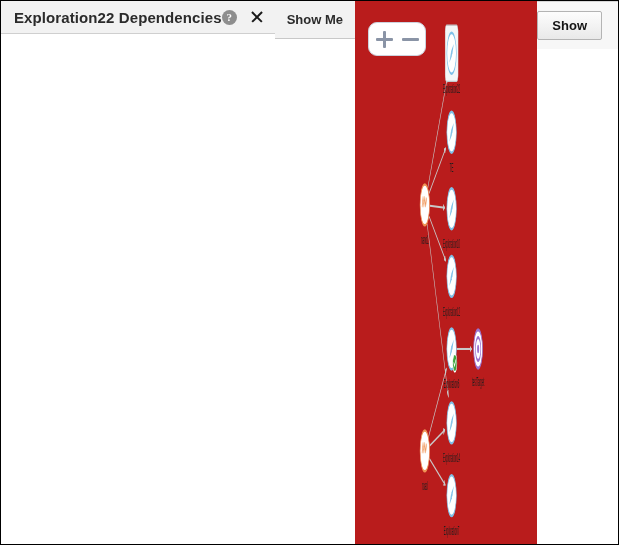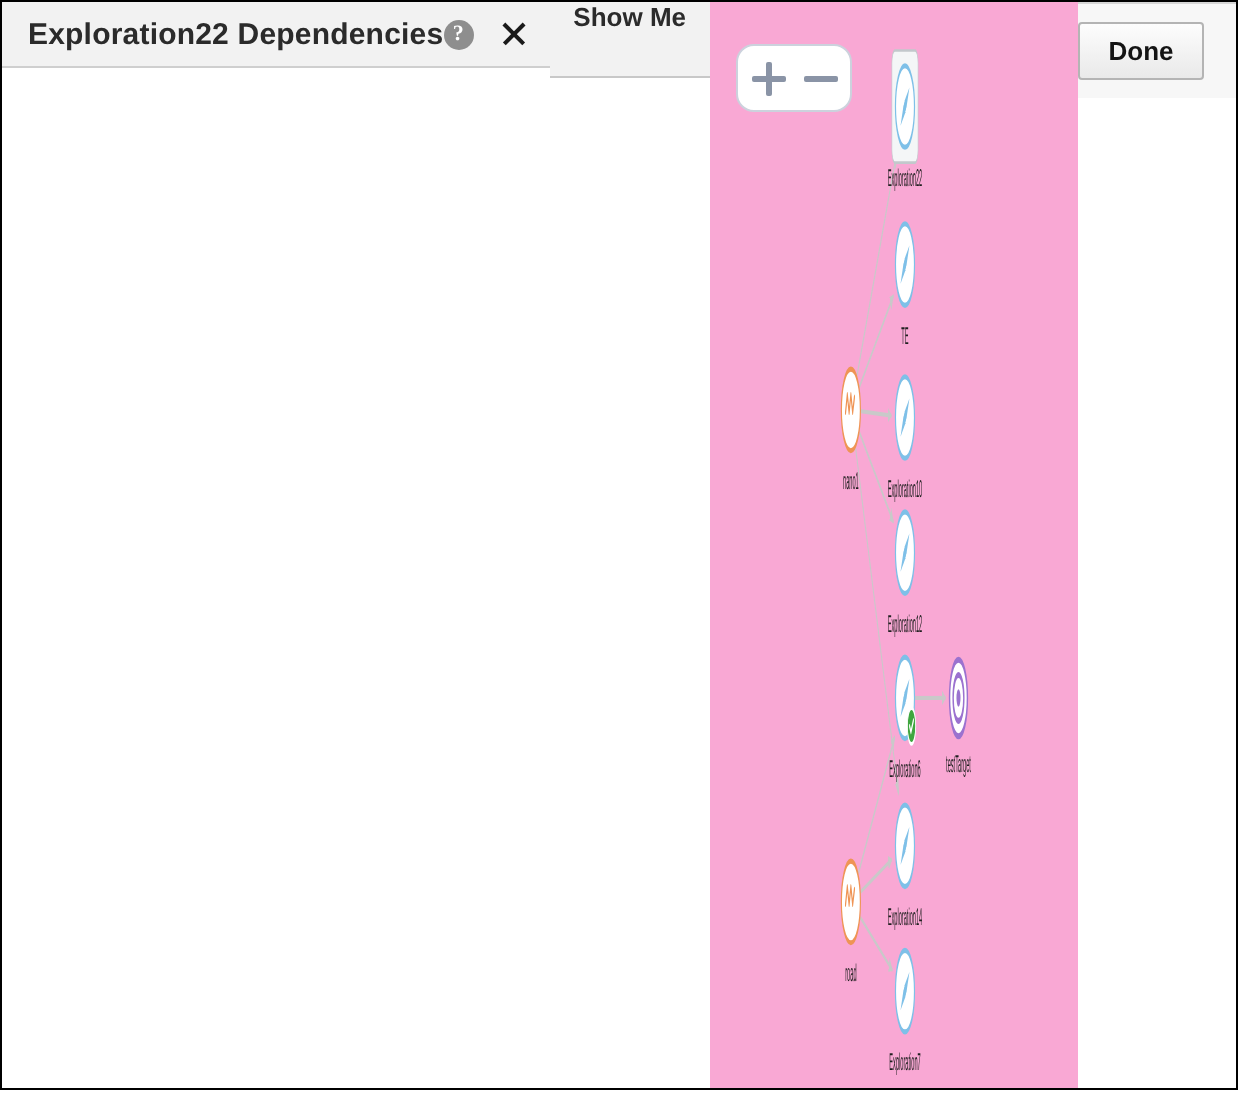--- a/index.html
+++ b/index.html
@@ -78,20 +78,21 @@
   }
   .close-icon:before { transform: rotate(45deg); }
   .close-icon:after  { transform: rotate(-45deg); }
 
   
   .toolbar {
     height: 38px;
     background: #f2f2f2;
     border-bottom: 1px solid #c8c8c8;
     display: flex;
+    align-items: center;
     padding-left: 12px;
     box-sizing: border-box;
     flex: 0 0 auto;
   }
   .showme-label {
     font-size: 13px;
     font-weight: bold;
     color: #2b2b2b;
     margin-right: 12px;
   }
@@ -114,21 +115,21 @@
     background: #1175d1;
     color: #ffffff;
     border: 1px dotted #1a1a1a;
     margin-left: -1px;
   }
 
   
   .canvas-wrap {
     flex: 1 1 auto;
     position: relative;
-    background: #f9a8d4;
+    background: #b91c1c;
     overflow: hidden;
   }
   .graph-svg {
     position: absolute;
     left: 0; top: 0;
     width: 100%;
     height: 100%;
   }
   .zoom-control {
     position: absolute;
@@ -318,15 +319,15 @@
         <span class="bar-h"></span>
           <span class="bar-v"></span>
       </div>
       <div class="zoom-btn">
         <span class="bar-h"></span>
       </div>
     </div>
   </div>
 
   <div class="footer">
-    <button class="done-button">Done</button>
+    <button class="done-button">Show</button>
   </div>
 </div>
 
 </body></html>

